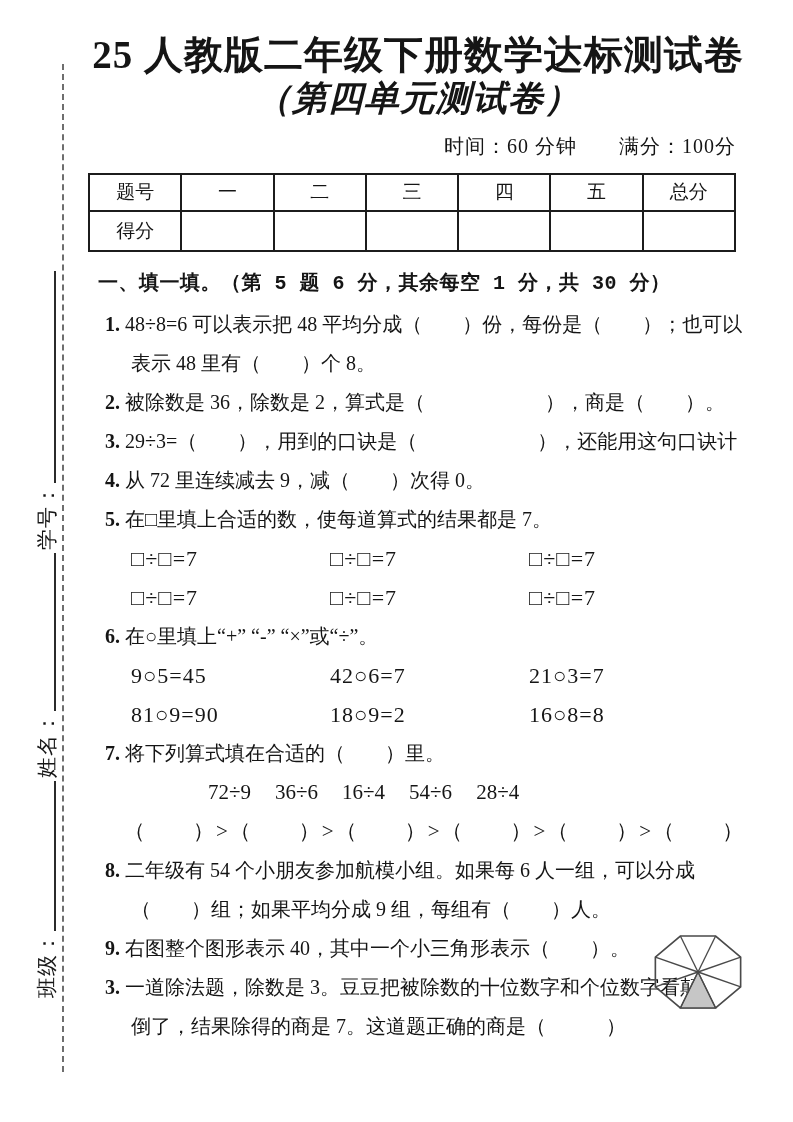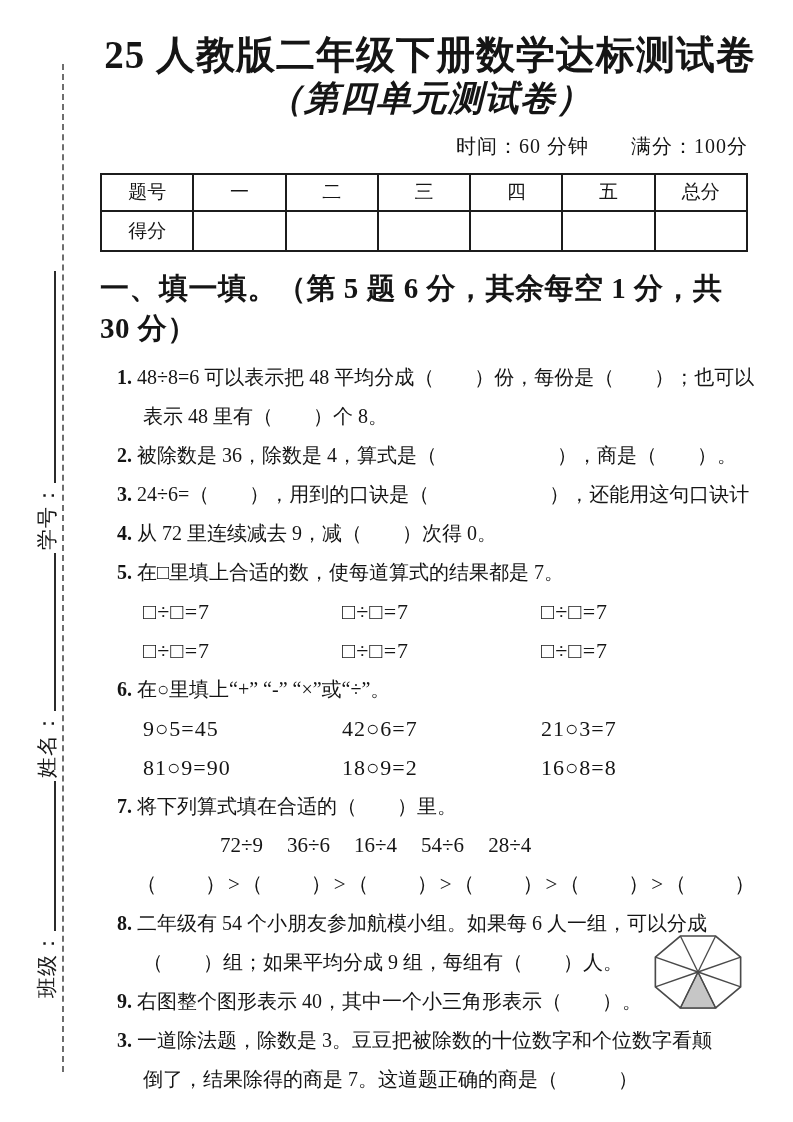--- a/index.html
+++ b/index.html
@@ -20,21 +20,21 @@
     display:flex;align-items:flex-end;
     font-size:21px;white-space:nowrap;
   }
   .sidebar-strip .lead-gap{display:inline-block;width:92px;}
   .sidebar-strip .label{line-height:1.05;letter-spacing:1px;}
   .sidebar-strip .blank{
     display:inline-block;height:4px;border-bottom:2px solid #2b2b2b;margin:0 3px 2px 1px;
   }
   .blank.b1{width:150px;} .blank.b2{width:158px;} .blank.b3{width:212px;}
 
-  .main{position:absolute;left:100px;top:0;width:660px;}
+  .main{position:absolute;left:88px;top:0;width:660px;}
 
   .page-title{
     text-align:center;font-size:39px;font-weight:700;line-height:1.18;
     margin:32px 0 0 0;letter-spacing:1px;
   }
   .page-subtitle{
     text-align:center;font-size:35px;font-weight:700;line-height:1.22;
     margin:0;letter-spacing:1px;font-style:italic;
   }
   .exam-meta{
@@ -43,22 +43,22 @@
 
   table.score-table{border-collapse:collapse;width:648px;table-layout:fixed;}
   .score-table th,.score-table td{
     border:2.4px solid #1c1c1c;text-align:center;vertical-align:middle;
     font-weight:400;font-size:19px;padding:0;
   }
   .score-table .hdr-row th{height:35px;}
   .score-table .score-row td{height:38px;}
 
   .section-heading{
-    font-family:Liberation Serif, serif;
-    font-weight:700;font-size:29px;margin:17px 0 9px 0;letter-spacing:0.5px;
+    font-family:Liberation Mono, monospace;
+    font-weight:700;font-size:20px;margin:17px 0 9px 10px;letter-spacing:0.5px;
   }
 
   .questions{font-size:20px;line-height:39px;}
   .qline{padding-left:17px;white-space:nowrap;}
   .qline .qnum{font-weight:700;padding-right:5px;}
   .qline.wrap{padding-left:43px;}
 
   .eq-row{padding-left:43px;display:flex;white-space:nowrap;}
   .eq-row .eq{width:199px;font-size:22px;letter-spacing:1px;}
   .eq-row .eq:last-child{width:auto;}
@@ -113,23 +113,23 @@
   </tbody>
     </table>
 
   <div class="section-heading">一、填一填。（第 5 题 6 分，其余每空 1 分，共 30 分）</div>
 
   <div class="questions">
 
     <div class="qline"><span class="qnum">1.</span><span>48÷8=6 可以表示把 48 平均分成（　　）份，每份是（　　）；也可以</span></div>
     <div class="qline wrap">表示 48 里有（　　）个 8。</div>
 
-    <div class="qline"><span class="qnum">2.</span><span>被除数是 36，除数是 4，算式是（　　　　　　），商是（　　）。</span></div>
+    <div class="qline"><span class="qnum">2.</span><span>被除数是 36，除数是 2，算式是（　　　　　　），商是（　　）。</span></div>
 
-    <div class="qline"><span class="qnum">3.</span><span>24÷6=（　　），用到的口诀是（　　　　　　），还能用这句口诀计</span></div>
+    <div class="qline"><span class="qnum">3.</span><span>29÷3=（　　），用到的口诀是（　　　　　　），还能用这句口诀计</span></div>
 
     <div class="qline"><span class="qnum">4.</span><span>从 72 里连续减去 9，减（　　）次得 0。</span></div>
 
     <div class="qline"><span class="qnum">5.</span><span>在□里填上合适的数，使每道算式的结果都是 7。</span></div>
     <div class="eq-row">
       <span class="eq">□÷□=7</span>
       <span class="eq">□÷□=7</span>
       <span class="eq">□÷□=7</span>
     </div>
     <div class="eq-row">

